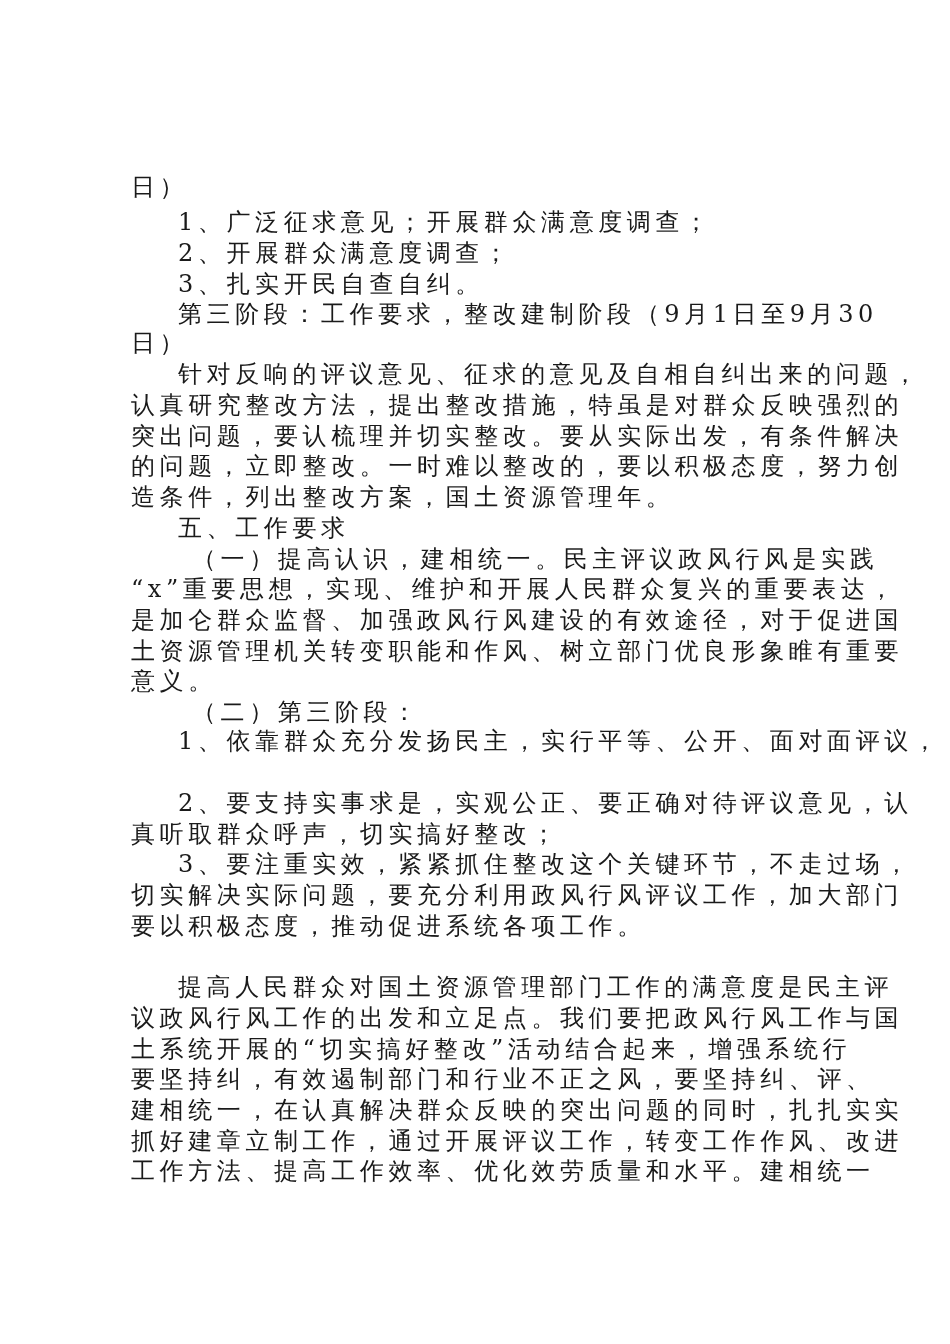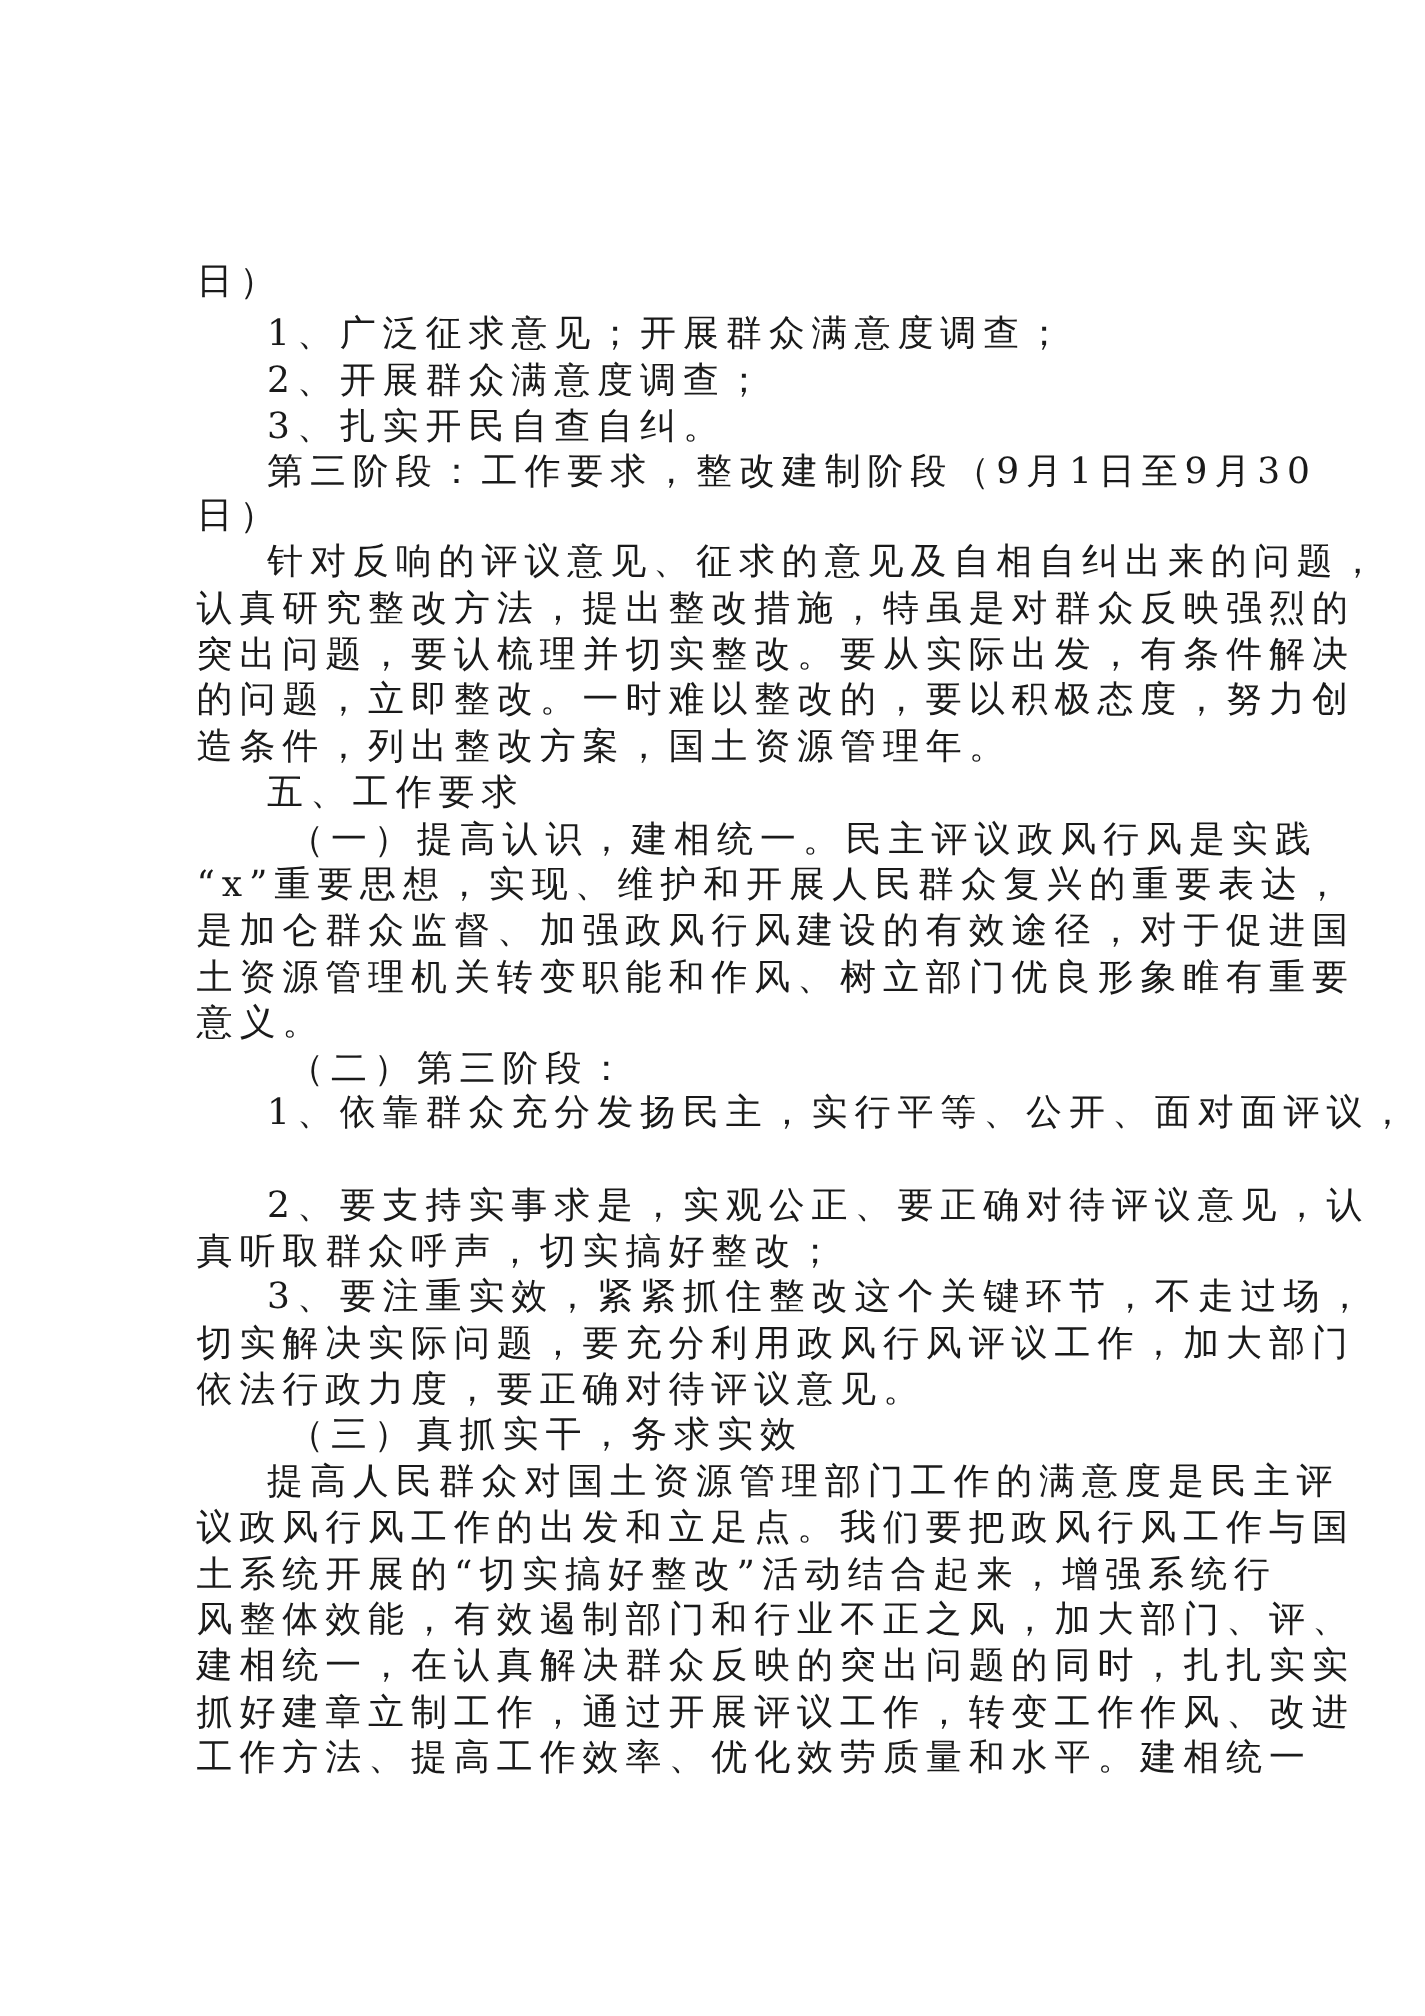--- a/index.html
+++ b/index.html
@@ -55,22 +55,21 @@
   <div class="line" style="top:574px">“x”重要思想，实现、维护和开展人民群众复兴的重要表达，</div>
   <div class="line" style="top:605px">是加仑群众监督、加强政风行风建设的有效途径，对于促进国</div>
   <div class="line" style="top:636px">土资源管理机关转变职能和作风、树立部门优良形象睢有重要</div>
   <div class="line" style="top:666px">意义。</div>
   <div class="line ind2" style="top:697px">（二）第三阶段：</div>
   <div class="line ind1" style="top:726px">1、依靠群众充分发扬民主，实行平等、公开、面对面评议，</div>
   <div class="line ind1" style="top:788px">2、要支持实事求是，实观公正、要正确对待评议意见，认</div>
   <div class="line" style="top:819px">真听取群众呼声，切实搞好整改；</div>
   <div class="line ind1" style="top:849px">3、要注重实效，紧紧抓住整改这个关键环节，不走过场，</div>
   <div class="line" style="top:880px">切实解决实际问题，要充分利用政风行风评议工作，加大部门</div>
-  <div class="line" style="top:911px">依法行政力度，要正确对待评议意见。</div>
-  <div class="line ind2" style="top:941px">（三）真抓实干，务求实效</div>
+  <div class="line" style="top:911px">要以积极态度，推动促进系统各项工作。</div>
   <div class="line ind1" style="top:972px">提高人民群众对国土资源管理部门工作的满意度是民主评</div>
   <div class="line" style="top:1003px">议政风行风工作的出发和立足点。我们要把政风行风工作与国</div>
   <div class="line" style="top:1034px">土系统开展的“切实搞好整改”活动结合起来，增强系统行</div>
-  <div class="line" style="top:1064px">风整体效能，有效遏制部门和行业不正之风，加大部门、评、</div>
+  <div class="line" style="top:1064px">要坚持纠，有效遏制部门和行业不正之风，要坚持纠、评、</div>
   <div class="line" style="top:1095px">建相统一，在认真解决群众反映的突出问题的同时，扎扎实实</div>
   <div class="line" style="top:1126px">抓好建章立制工作，通过开展评议工作，转变工作作风、改进</div>
   <div class="line" style="top:1156px">工作方法、提高工作效率、优化效劳质量和水平。建相统一</div>
 </div>
 
 </body></html>

